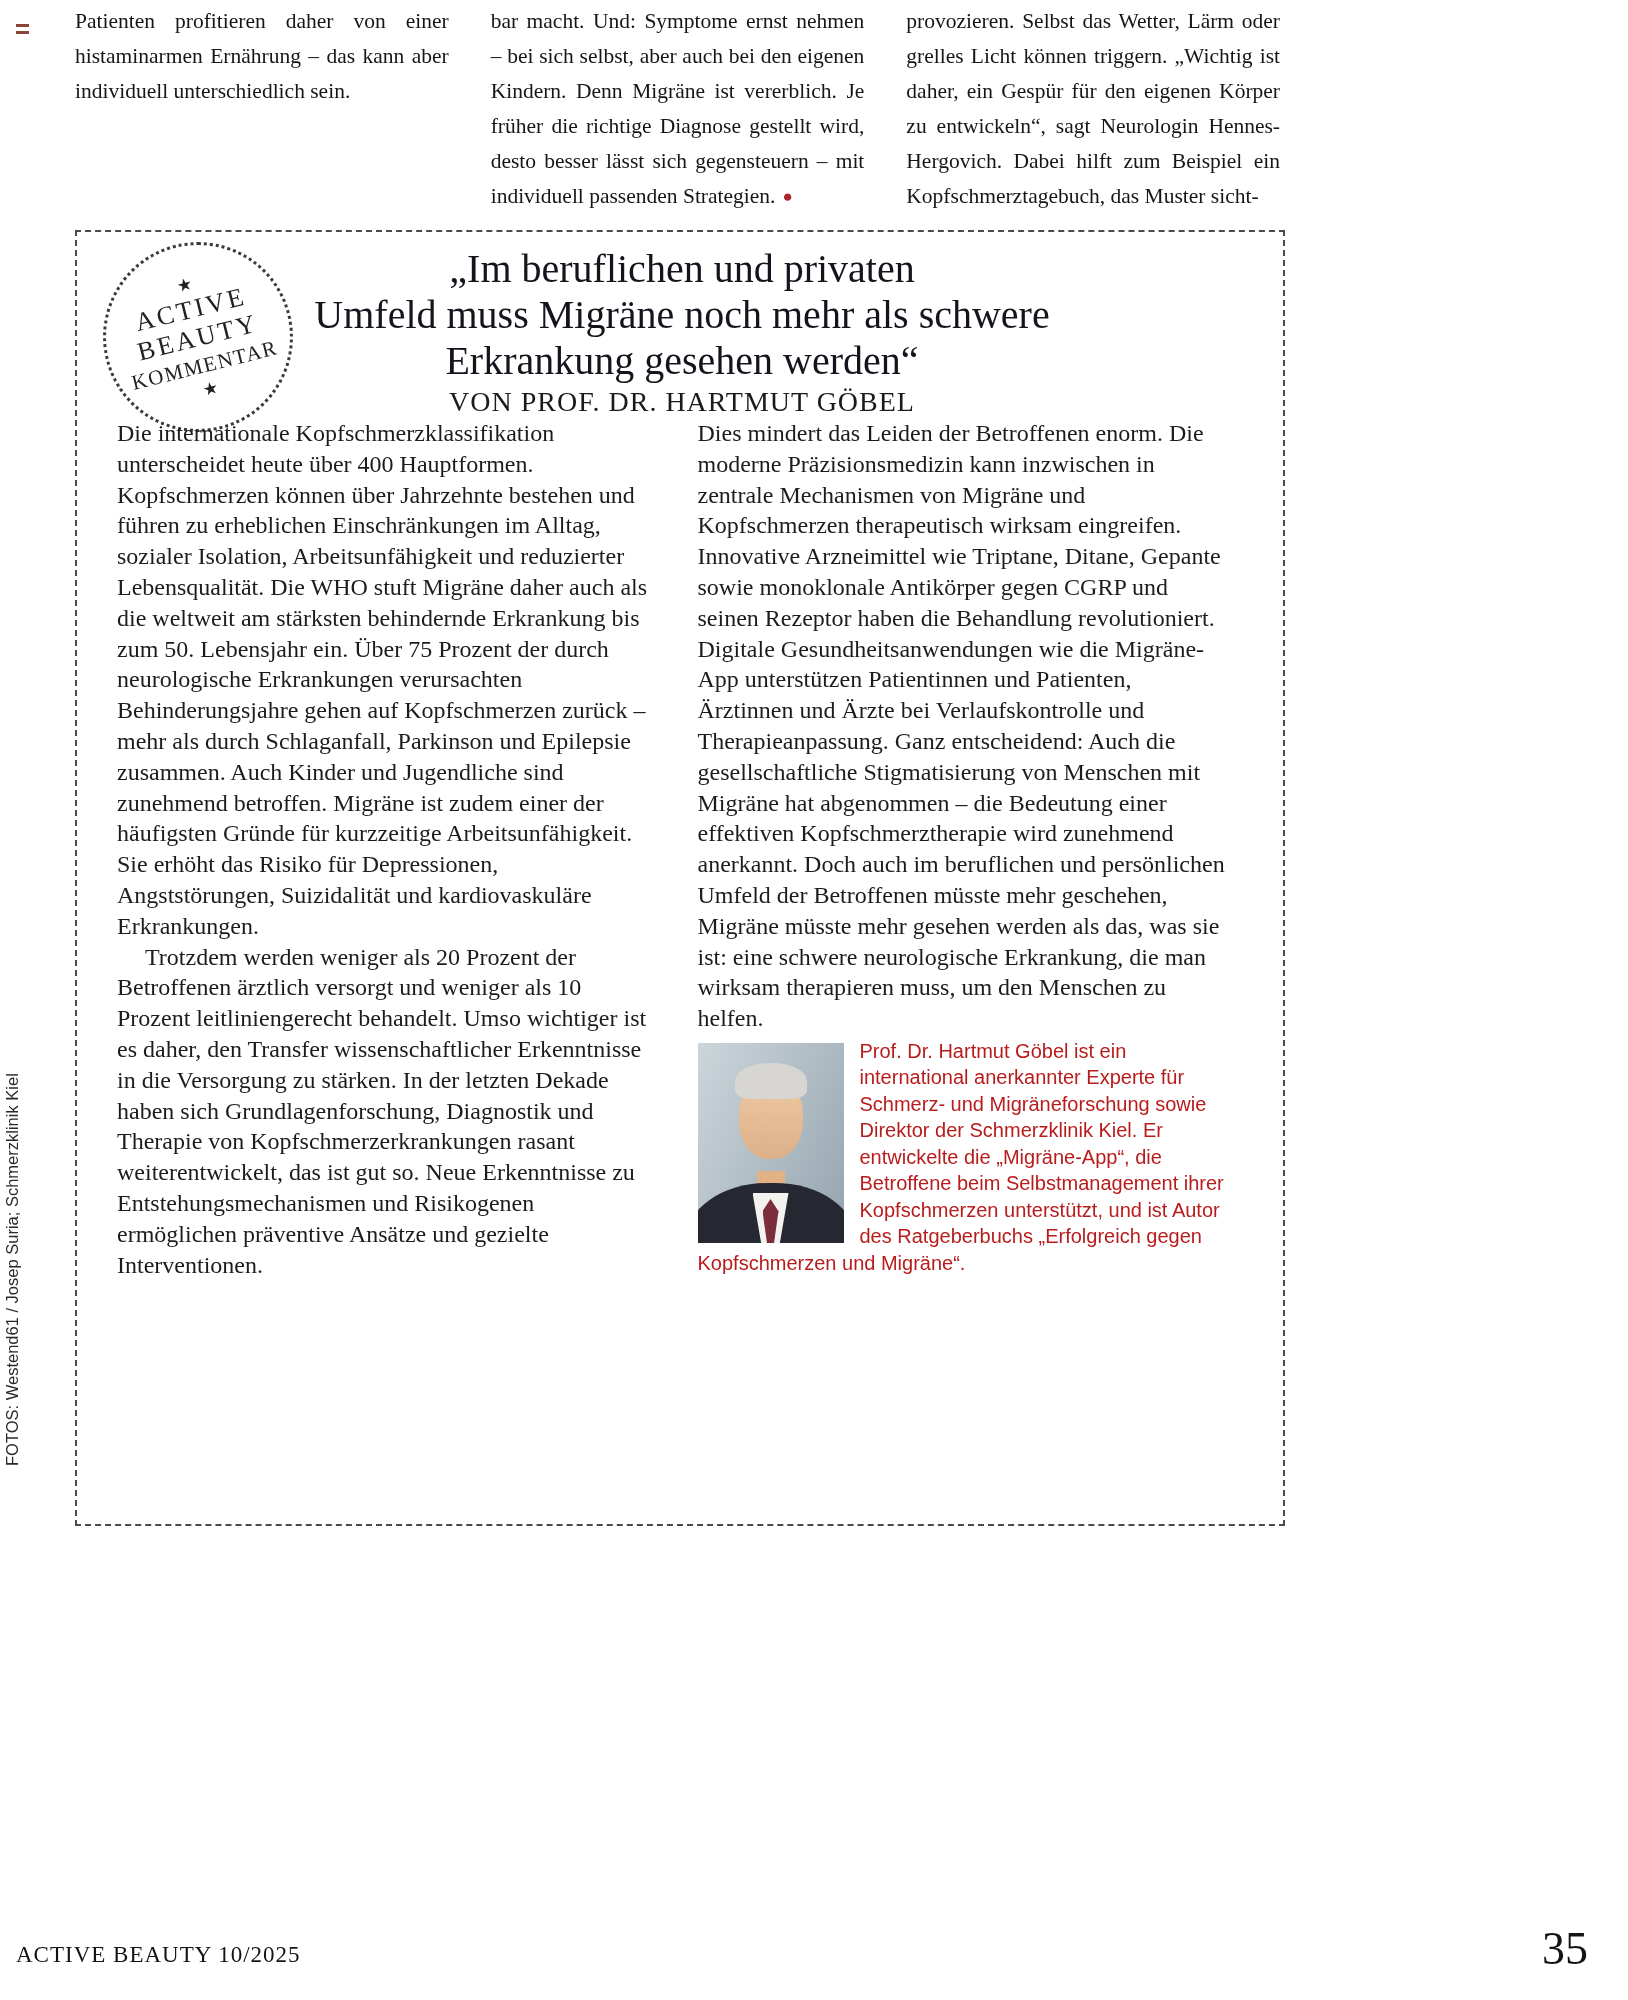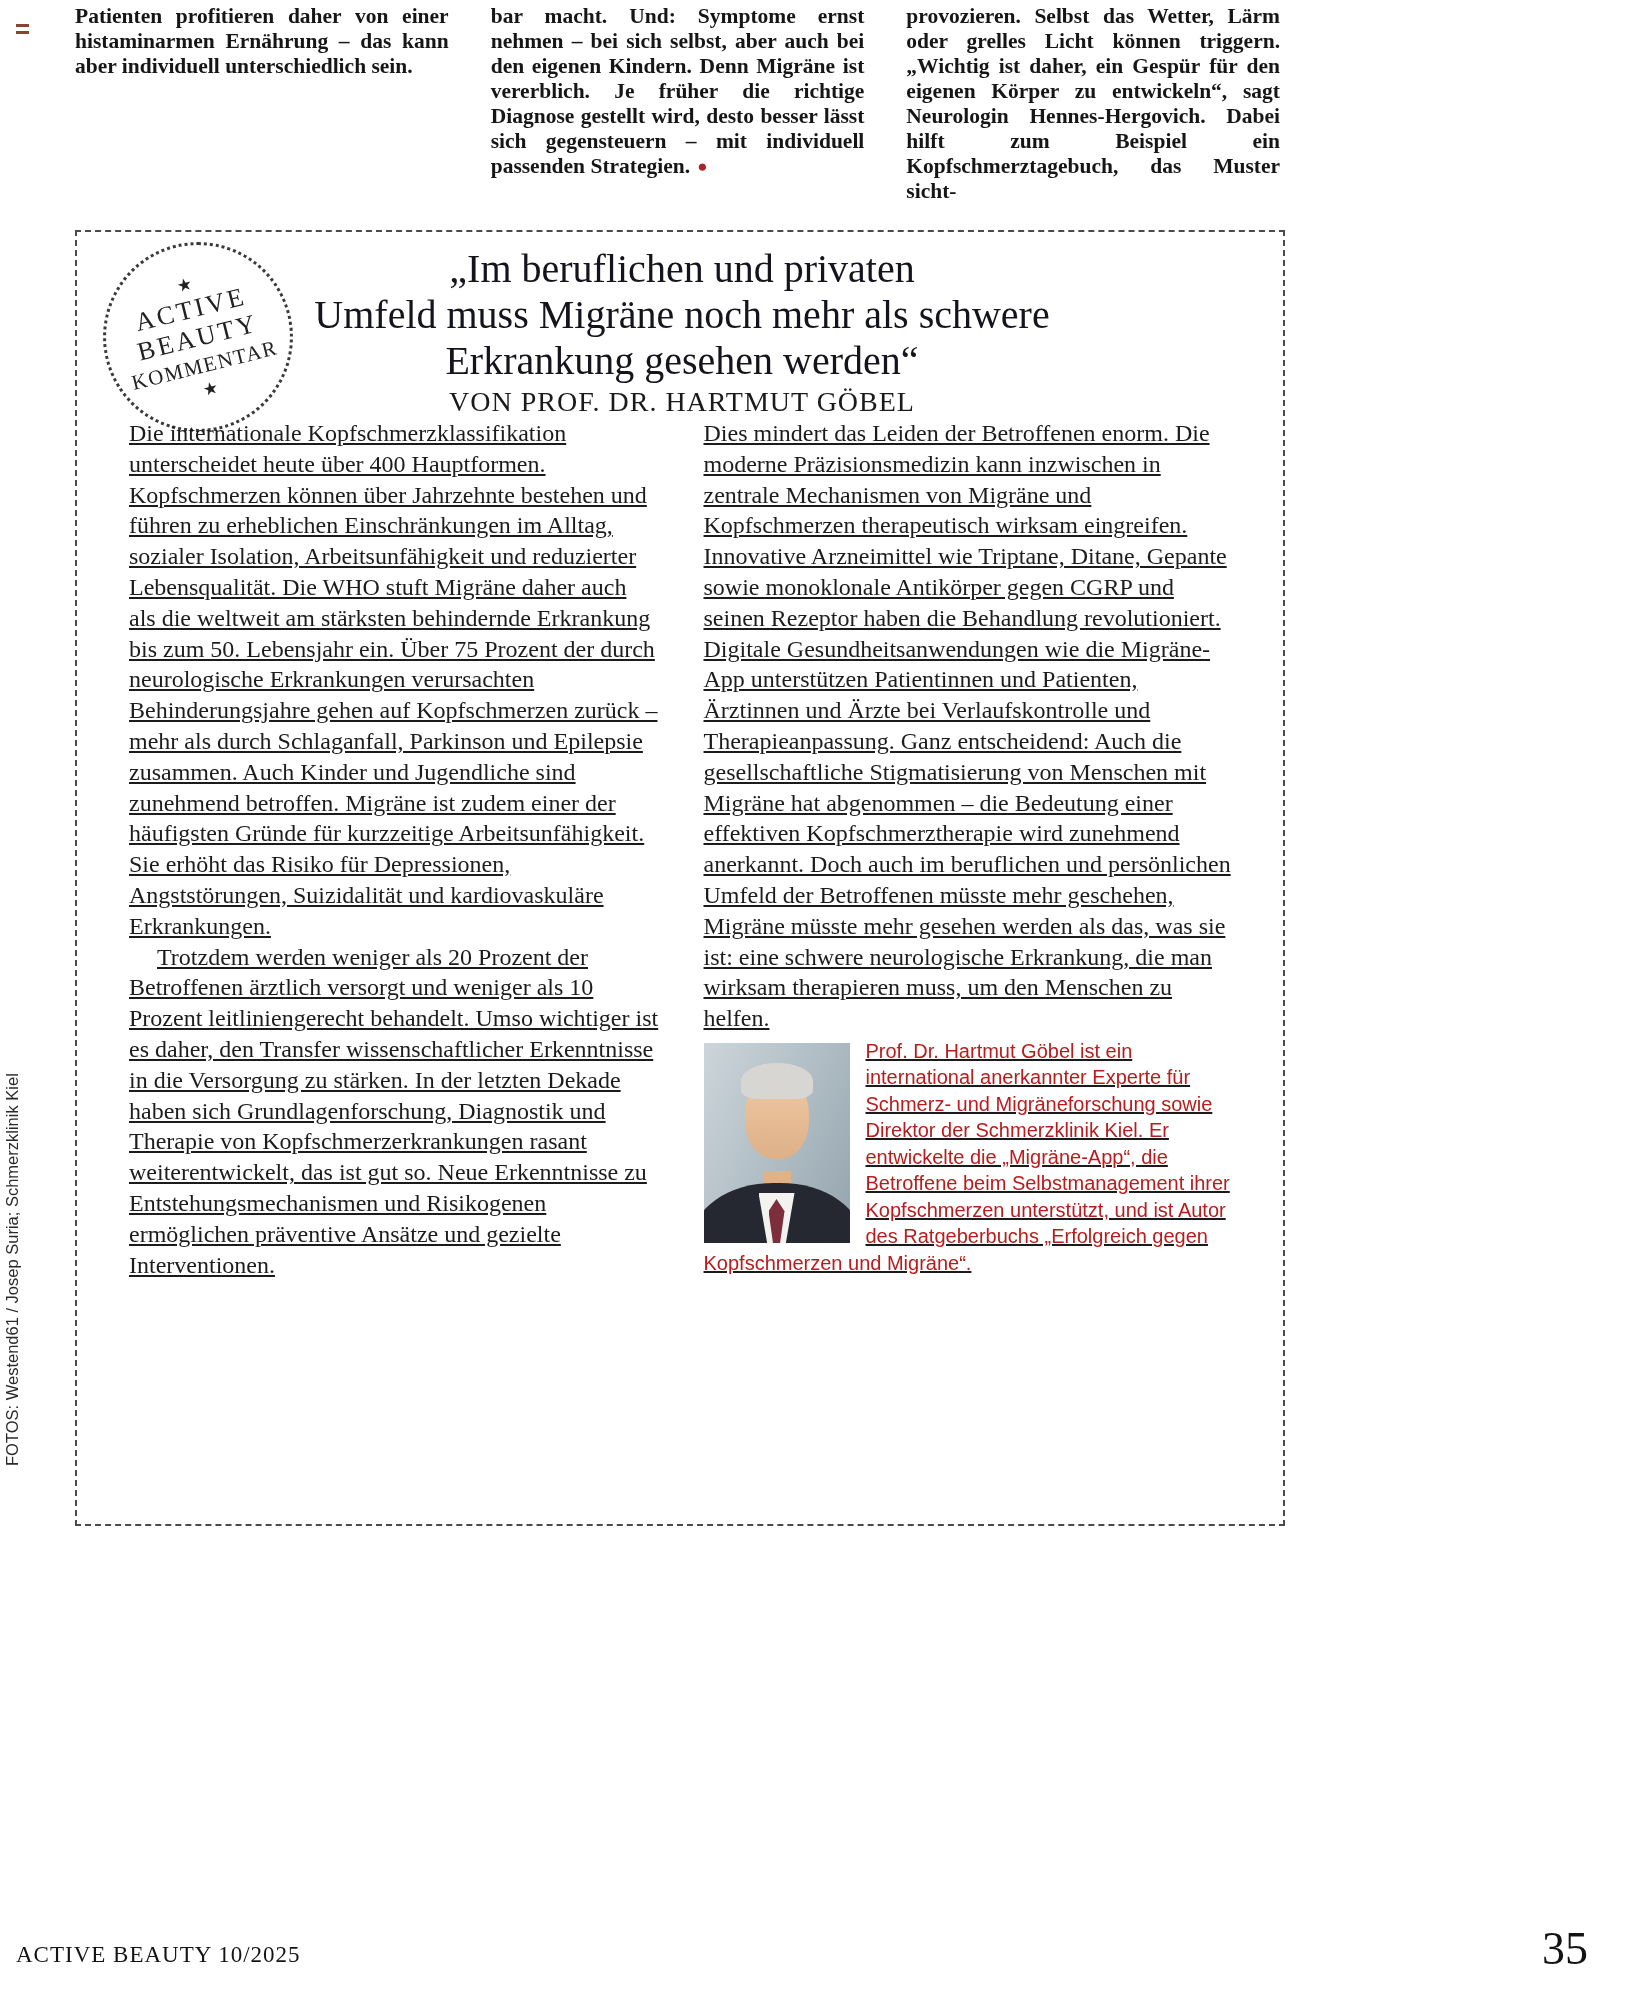--- a/index.html
+++ b/index.html
@@ -16,25 +16,24 @@
   .fold-marker { position: absolute; left: 16px; top: 24px; display: flex; flex-direction: column; gap: 4px; }
   .fold-marker .bar { width: 13px; height: 3px; background: #8a4435; }
 
   
   .top-article {
     position: absolute; left: 75px; top: 4px; width: 1205px;
     display: flex; gap: 42px;
   }
   .top-article .col { flex: 1; }
   .para {
-    font-size: 21.5px; line-height: 25px;
+    font-size: 21.5px; line-height: 35px;
     text-align: justify;
     hyphens: auto; -webkit-hyphens: auto;
     color: #161616;
-    font-weight: bold;
   }
   .para.indent { text-indent: 26px; }
   .end-mark { color: #a9242b; font-size: 17px; margin-left: 7px; vertical-align: 1px; }
 
   
   .comment-box {
     position: absolute; left: 75px; top: 230px;
     width: 1210px; height: 1296px;
     border: 2px dashed #4a4a4a;
   }
@@ -54,22 +53,22 @@
   
   .headline { position: absolute; left: 105px; top: 14px; width: 1000px; text-align: center; font-weight: 500; color: #14141d; }
   .headline .hl { display: block; font-size: 40px; line-height: 46px; }
   .byline {
     position: absolute; left: 105px; top: 154px; width: 1000px;
     text-align: center; font-size: 28px; letter-spacing: 1px; color: #1a1a1a;
   }
 
   
   .box-cols {
-    position: absolute; left: 52px; top: 186px; right: 50px;
-    display: flex; gap: 45px; text-decoration: underline;
+    position: absolute; left: 40px; top: 186px; right: 50px;
+    display: flex; gap: 45px;
   }
   .bcol { flex: 1; }
   .bpara {
     font-size: 24px; line-height: 30.8px;
     text-align: left; color: #1c1c1c;
     hyphens: auto; -webkit-hyphens: auto;
   }
   .bpara.indent { text-indent: 28px; }
 
   

